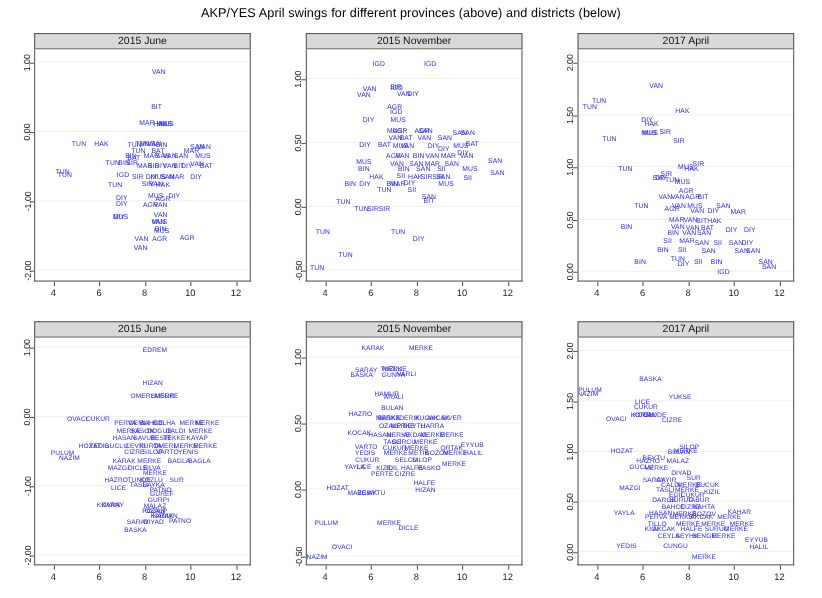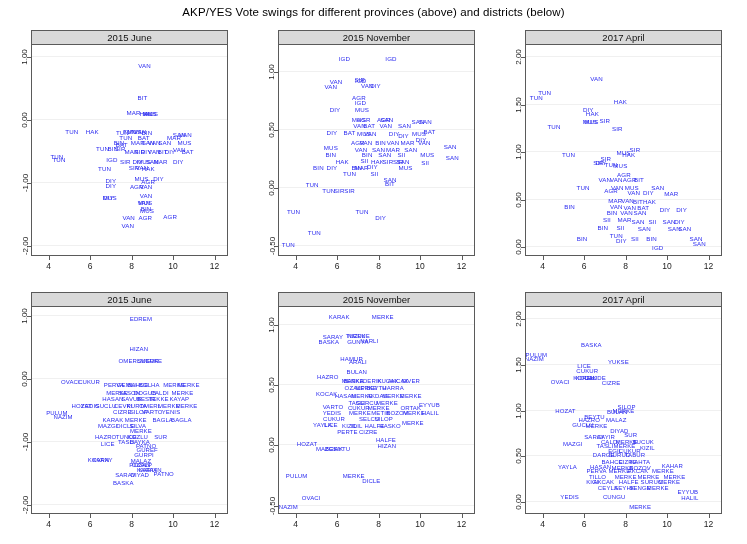--- a/index.html
+++ b/index.html
@@ -36,21 +36,21 @@
     white-space:nowrap;transform:translate(50%,-50%) rotate(-90deg);}
   .axis-x{position:absolute;left:0;right:0;height:24px;}
   .xtick{position:absolute;top:0;width:1px;height:4px;background:#5a5a5a;}
   .xtxt{position:absolute;top:5px;font-size:8.5px;color:#222;
     transform:translateX(-50%);white-space:nowrap;}
 </style>
 </head>
 <body>
 
 <div id="root">
-  <div class="fig-title">AKP/YES Vote swings for different provinces (above) and districts (below)</div>
+  <div class="fig-title">AKP/YES April swings for different provinces (above) and districts (below)</div>
   <div id="panels">
       <div class="panel" style="left: 31px; top: 30px; width: 197px; height: 226px;">
         <div class="strip">
           <div class="strip-label">2015 June</div>
         </div>
         <div class="plotbox">
           <div class="gridline" style="top: 11.2973px;"></div>
           <div class="gridline" style="top: 74.0601px;"></div>
           <div class="gridline" style="top: 136.823px;"></div>
           <div class="gridline" style="top: 199.586px;"></div>

